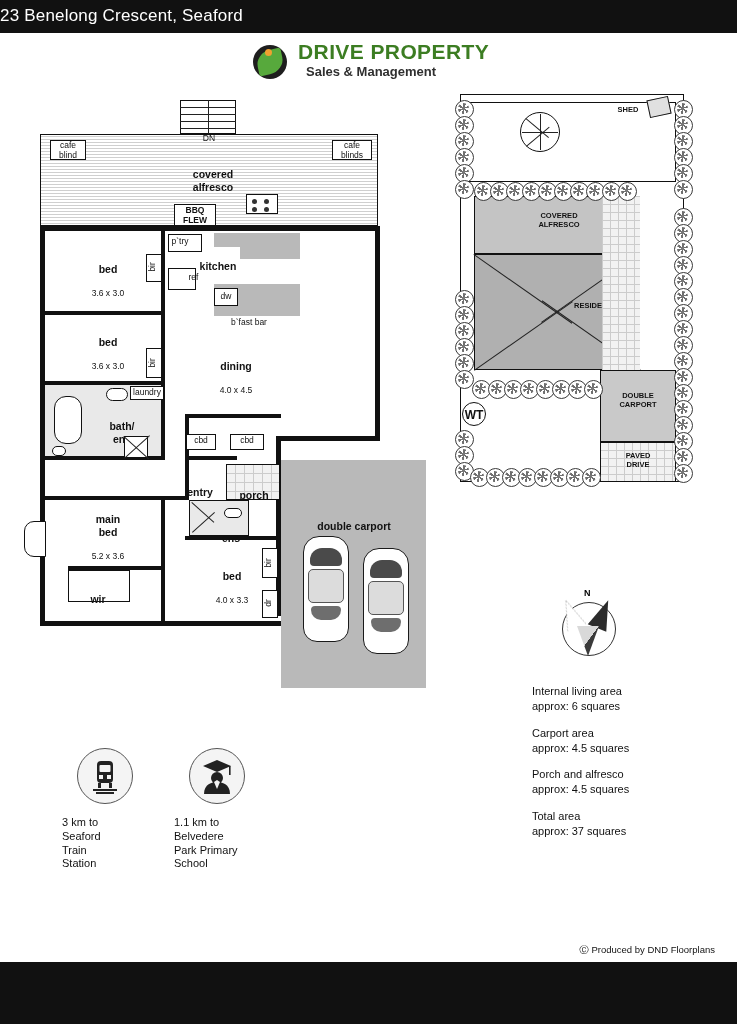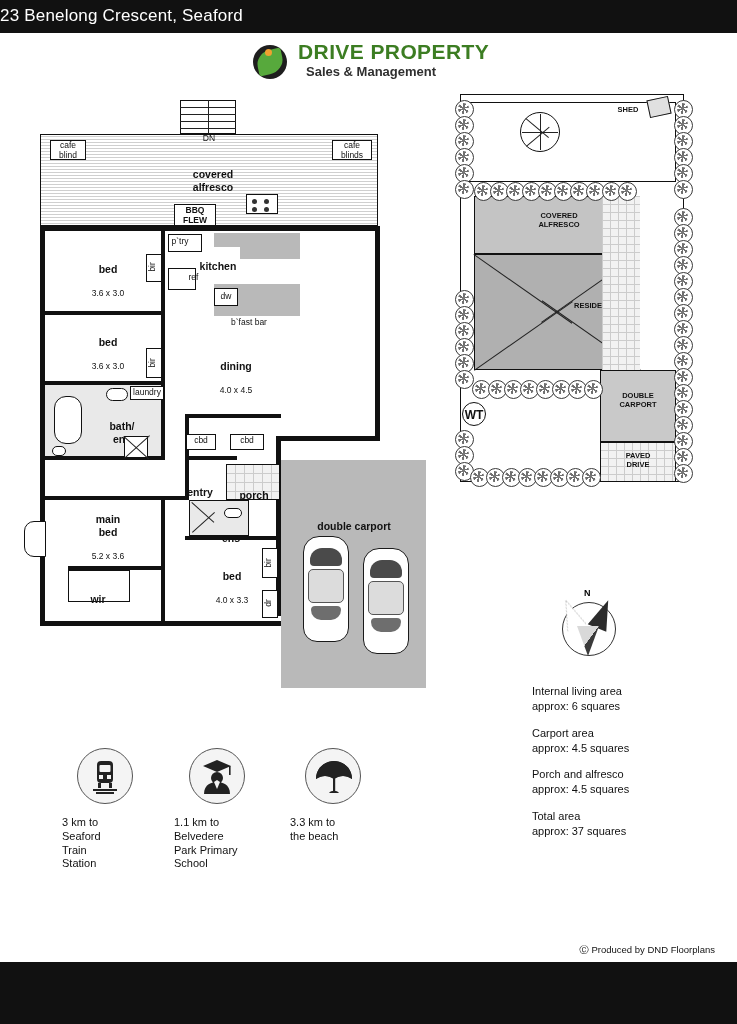--- a/index.html
+++ b/index.html
@@ -672,31 +672,18 @@
           <path d="M14 45 C14 35 22 33 27 33 C32 33 40 35 40 45 Z" fill="#222"></path>
           <path d="M24 33 L27 40 L30 33 L27 31 Z" fill="#f4f4f4"></path>
         </svg>
       </div>
       <div class="cap">1.1 km to
 Belvedere
 Park Primary
 School</div>
     </div>
 
-    <div class="amen" style="left:228px; top:0px;">
-      <div class="circ">
-        <svg width="54" height="54" viewBox="0 0 54 54" aria-hidden="true">
-          <path d="M10 30 C10 18 20 12 28 12 C36 12 46 18 46 30 Z" fill="#222"></path>
-          <path d="M10 30 C16 26 22 26 28 30 C34 26 40 26 46 30" fill="#f4f4f4"></path>
-          <path d="M10 30 C10 18 20 12 28 12 C36 12 46 18 46 30 C40 26 34 26 28 30 C22 26 16 26 10 30 Z" fill="#222"></path>
-          <rect x="27" y="28" width="2.2" height="16" fill="#222"></rect>
-          <path d="M23 44 C25 41 31 41 33 44 Z" fill="#222"></path>
-        </svg>
-      </div>
-      <div class="cap">3.3 km to
-the beach</div>
-    </div>
   </div>
 
   <div class="credit">Ⓒ Produced by DND Floorplans</div>
   <div class="footer-bar"></div>
 
 </div>
 
 </body></html>

